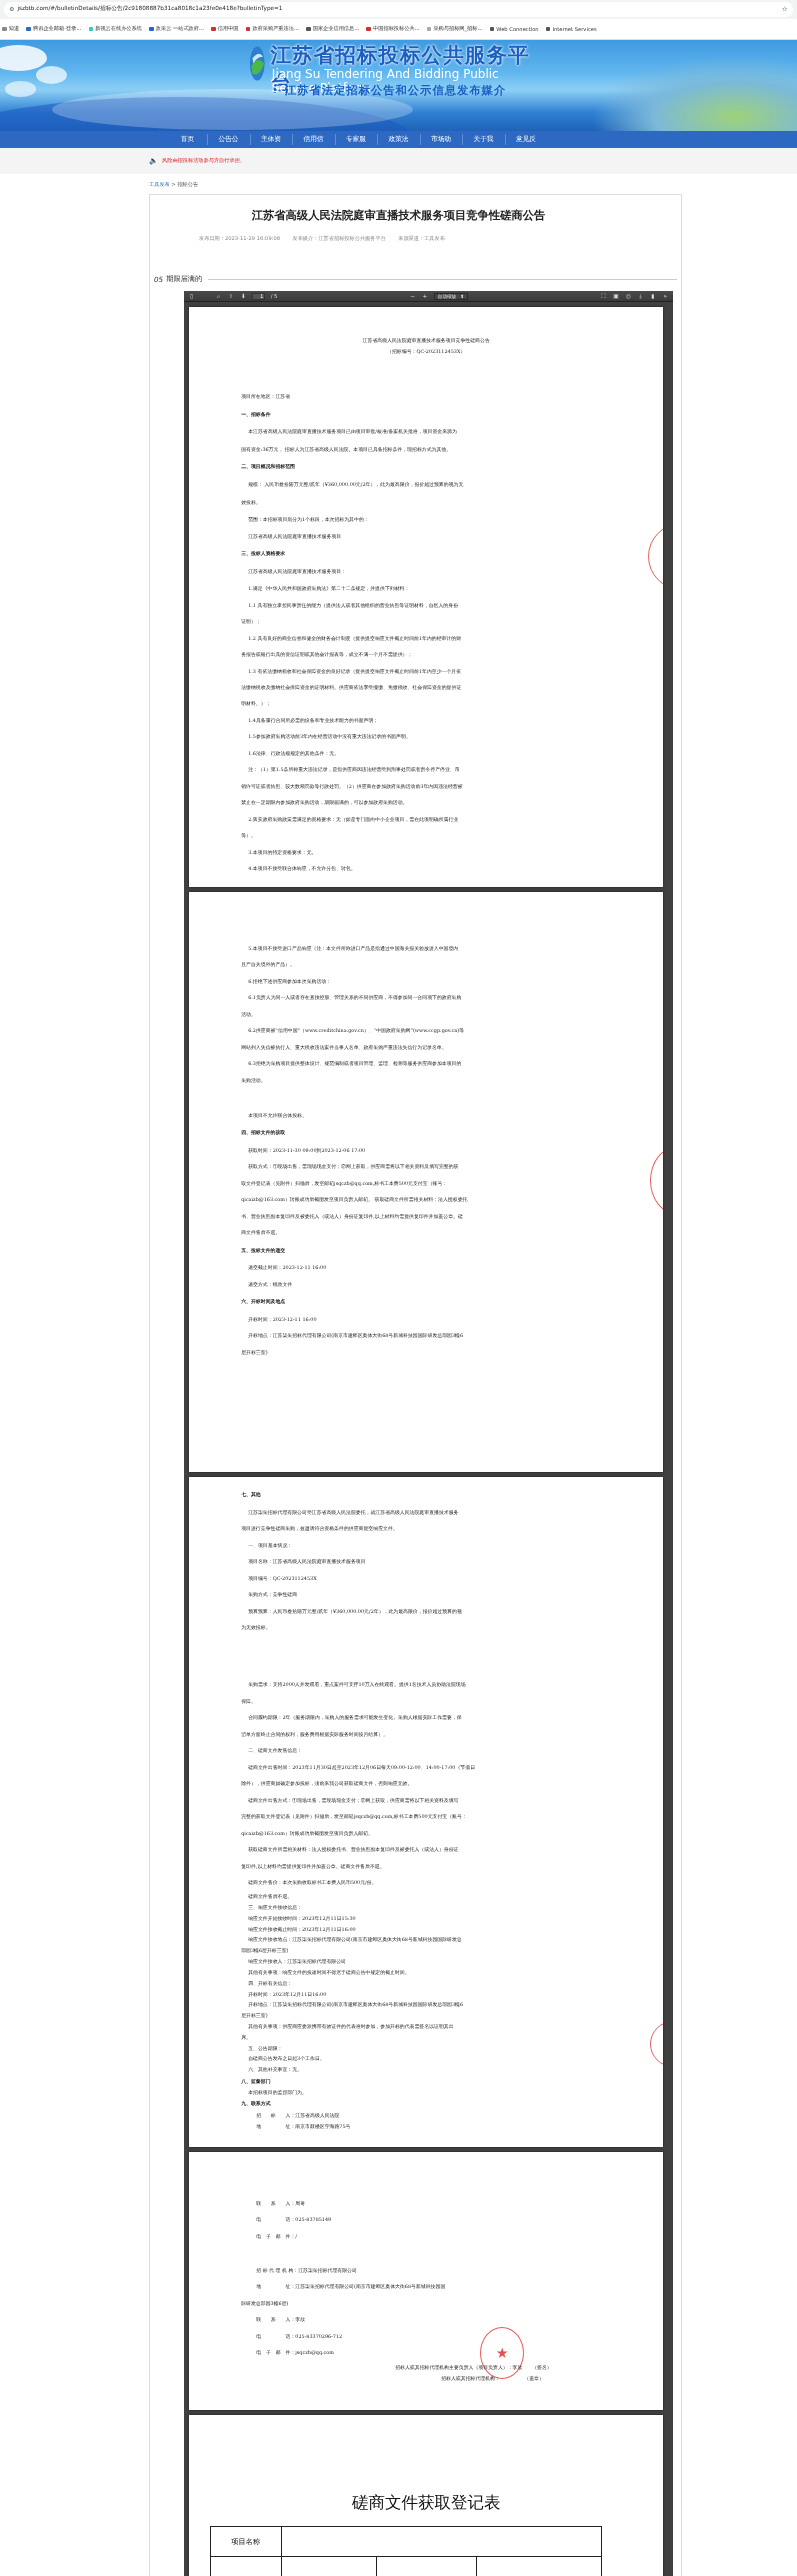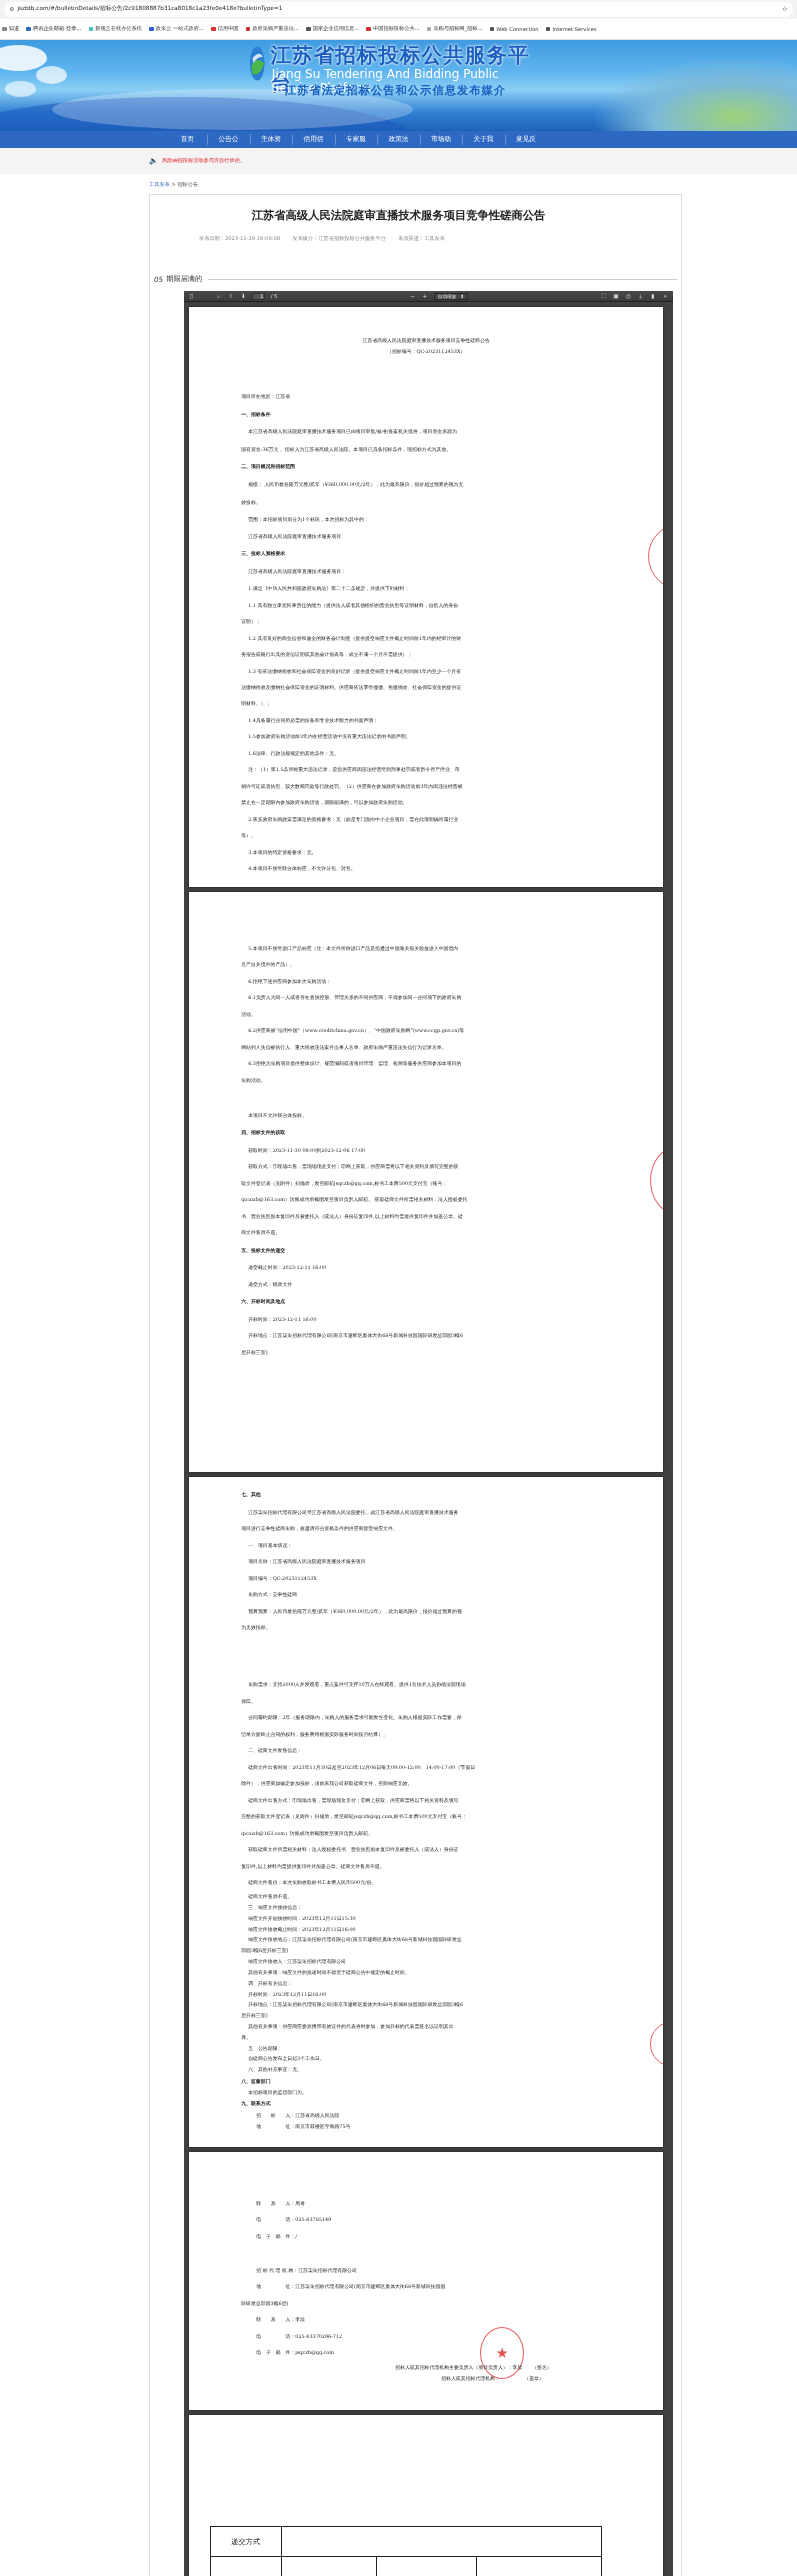--- a/index.html
+++ b/index.html
@@ -325,30 +325,31 @@
       <div class="ptext" style="top: 111px; left: 67px;">招 标 代 理 机 构：江苏柒采招标代理有限公司</div>
       <div class="ptext" style="top: 127px; left: 67px;">地　　　　　址：江苏柒采招标代理有限公司(南京市建邺区奥体大街68号新城科技园国</div>
       <div class="ptext" style="top: 144px; left: 52px;">际研发总部园3幢6层)</div>
       <div class="ptext" style="top: 160px; left: 67px;">联　　系　　人：李欣</div>
       <div class="ptext" style="top: 177px; left: 67px;">电　　　　　话：025-83370296-712</div>
       <div class="ptext" style="top: 193px; left: 67px;">电　子　邮　件：jsqczb@qq.com</div>
       <div class="ptext" style="top: 208px; left: 206px;">招标人或其招标代理机构主要负责人（项目负责人）：李欣　　（签名）</div>
       <div class="ptext" style="top: 219px; left: 252px;">招标人或其招标代理机构：　　　　　（盖章）</div>
     </div>
   <div class="page" id="p5" style="top:2124px;height:984px">
+    <div class="formtitle" style="top:77px">磋商文件获取登记表</div>
     <table class="form" style="left:20.6px;top:111px;width:392px">
       <colgroup>
           <col style="width:71px">
           <col style="width:96px">
           <col style="width:100px">
           <col style="width:125px">
         </colgroup>
       <tbody>
           <tr style="height:30px">
-            <td>递交方式</td>
+            <td>项目名称</td>
             <td colspan="3"></td>
           </tr>
       <tr style="height:46px">
             <td>分包号</td>
             <td>/</td>
             <td>项目编号</td>
             <td></td>
           </tr>
 
     </tbody>

